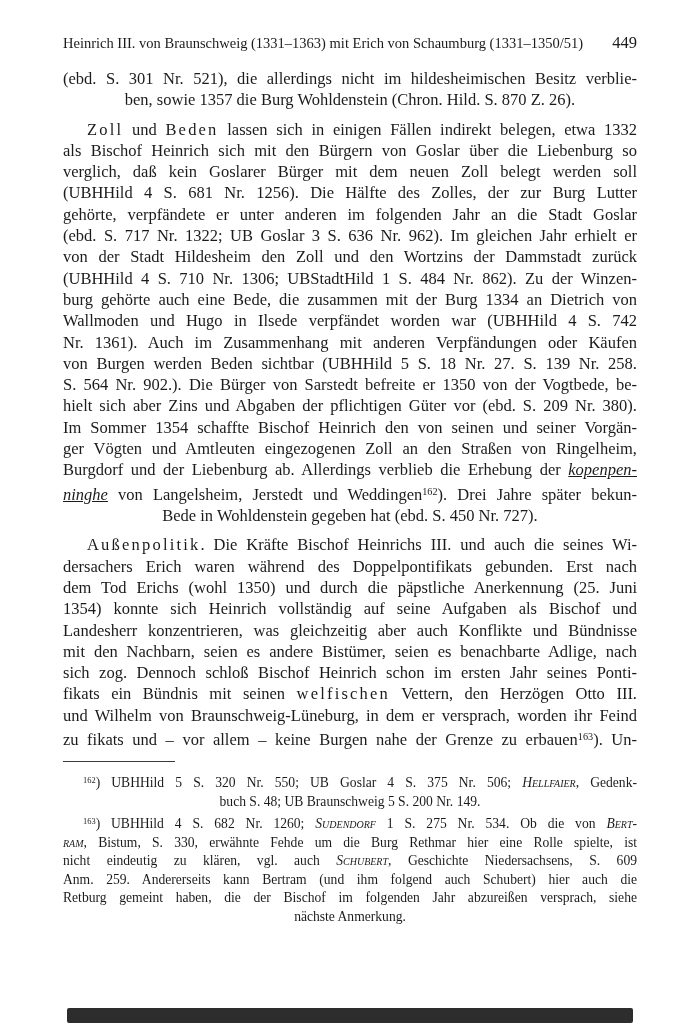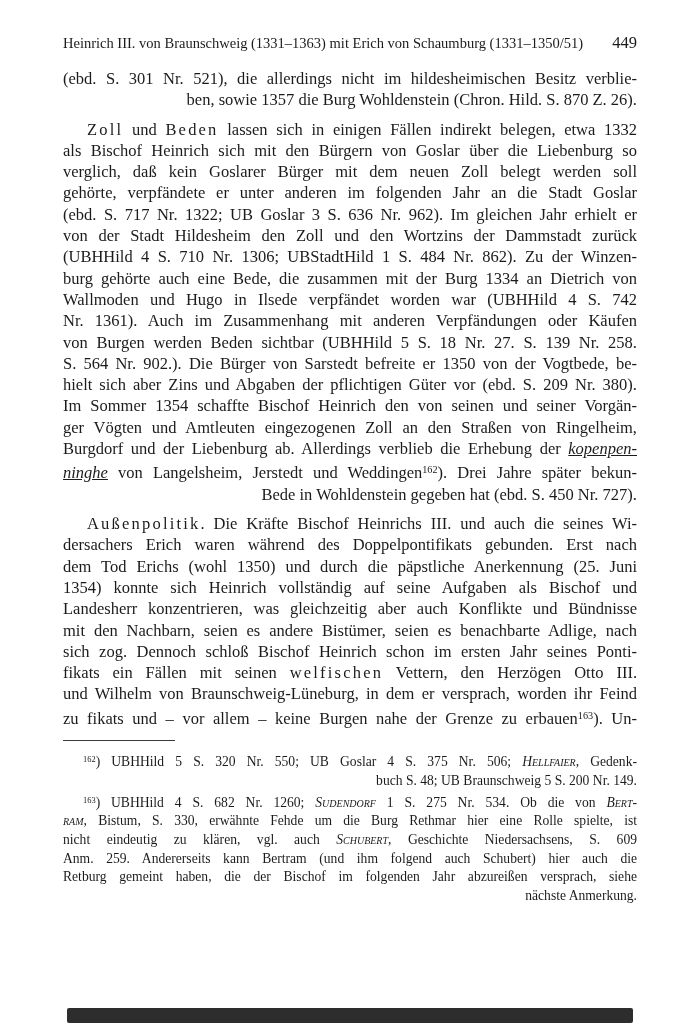--- a/index.html
+++ b/index.html
@@ -19,21 +19,21 @@
   .header {
     display: flex; justify-content: space-between; align-items: center;
     font-size: 14.5px;
     margin-bottom: 15px;
     white-space: nowrap;
   }
   .pagenum { font-size: 16.5px; margin-left: 10px; }
   .body-text { font-size: 16.5px; line-height: 21.3px; }
   .para { margin: 0 0 8px 0; }
   .para:last-child { margin-bottom: 8px; }
-  .line { text-align: right; }
+  .line { text-align: center; }
   .line.just { text-align: justify; text-align-last: justify; }
   .line.ind { text-indent: 24px; }
   .fnote .line.ind { text-indent: 20px; }
   .spaced { letter-spacing: 2.2px; }
   .italic { font-style: italic; text-decoration: underline; }
   .sup { font-size: 0.62em; vertical-align: 0.5em; letter-spacing: 0; }
   .sc { font-variant: small-caps; font-style: italic; }
   .fn-rule {
     width: 112px; height: 0;
     border-top: 1.7px solid #3a3a3a;
@@ -59,20 +59,21 @@
 
   <div class="body-text">
       <div class="para">
         <div class="line just"><span>(ebd. S. 301 Nr. 521), die allerdings nicht im hildesheimischen Besitz verblie-</span></div>
         <div class="line"><span>ben, sowie 1357 die Burg Wohldenstein (Chron. Hild. S. 870 Z. 26).</span></div>
       </div>
       <div class="para">
         <div class="line just ind"><span class="spaced">Zoll</span><span> und </span><span class="spaced">Beden</span><span> lassen sich in einigen Fällen indirekt belegen, etwa 1332</span></div>
         <div class="line just"><span>als Bischof Heinrich sich mit den Bürgern von Goslar über die Liebenburg so</span></div>
         <div class="line just"><span>verglich, daß kein Goslarer Bürger mit dem neuen Zoll belegt werden soll</span></div>
+        <div class="line just"><span>(UBHHild 4 S. 681 Nr. 1256). Die Hälfte des Zolles, der zur Burg Lutter</span></div>
         <div class="line just"><span>gehörte, verpfändete er unter anderen im folgenden Jahr an die Stadt Goslar</span></div>
         <div class="line just"><span>(ebd. S. 717 Nr. 1322; UB Goslar 3 S. 636 Nr. 962). Im gleichen Jahr erhielt er</span></div>
         <div class="line just"><span>von der Stadt Hildesheim den Zoll und den Wortzins der Dammstadt zurück</span></div>
         <div class="line just"><span>(UBHHild 4 S. 710 Nr. 1306; UBStadtHild 1 S. 484 Nr. 862). Zu der Winzen-</span></div>
         <div class="line just"><span>burg gehörte auch eine Bede, die zusammen mit der Burg 1334 an Dietrich von</span></div>
         <div class="line just"><span>Wallmoden und Hugo in Ilsede verpfändet worden war (UBHHild 4 S. 742</span></div>
         <div class="line just"><span>Nr. 1361). Auch im Zusammenhang mit anderen Verpfändungen oder Käufen</span></div>
         <div class="line just"><span>von Burgen werden Beden sichtbar (UBHHild 5 S. 18 Nr. 27. S. 139 Nr. 258.</span></div>
         <div class="line just"><span>S. 564 Nr. 902.). Die Bürger von Sarstedt befreite er 1350 von der Vogtbede, be-</span></div>
         <div class="line just"><span>hielt sich aber Zins und Abgaben der pflichtigen Güter vor (ebd. S. 209 Nr. 380).</span></div>
@@ -83,21 +84,21 @@
         <div class="line"><span>Bede in Wohldenstein gegeben hat (ebd. S. 450 Nr. 727).</span></div>
       </div>
       <div class="para">
         <div class="line just ind"><span class="spaced">Außenpolitik</span><span>. Die Kräfte Bischof Heinrichs III. und auch die seines Wi-</span></div>
         <div class="line just"><span>dersachers Erich waren während des Doppelpontifikats gebunden. Erst nach</span></div>
         <div class="line just"><span>dem Tod Erichs (wohl 1350) und durch die päpstliche Anerkennung (25. Juni</span></div>
         <div class="line just"><span>1354) konnte sich Heinrich vollständig auf seine Aufgaben als Bischof und</span></div>
         <div class="line just"><span>Landesherr konzentrieren, was gleichzeitig aber auch Konflikte und Bündnisse</span></div>
         <div class="line just"><span>mit den Nachbarn, seien es andere Bistümer, seien es benachbarte Adlige, nach</span></div>
         <div class="line just"><span>sich zog. Dennoch schloß Bischof Heinrich schon im ersten Jahr seines Ponti-</span></div>
-        <div class="line just"><span>fikats ein Fällen mit seinen </span><span class="spaced">welfischen</span><span> Vettern, den Herzögen Otto III.</span></div>
+        <div class="line just"><span>fikats ein Bündnis mit seinen </span><span class="spaced">welfischen</span><span> Vettern, den Herzögen Otto III.</span></div>
         <div class="line just"><span>und Wilhelm von Braunschweig-Lüneburg, in dem er versprach, worden ihr Feind</span></div>
         <div class="line just"><span>zu fikats und – vor allem – keine Burgen nahe der Grenze zu erbauen</span><span class="sup">163</span><span>). Un-</span></div>
       </div>
     </div>
 
   <div class="fn-rule"></div>
 
   <div class="footnotes">
       <div class="fnote">
         <div class="line just ind"><span class="sup">162</span><span>) UBHHild 5 S. 320 Nr. 550; UB Goslar 4 S. 375 Nr. 506; </span><span class="sc">Hellfaier</span><span>, Gedenk-</span></div>

